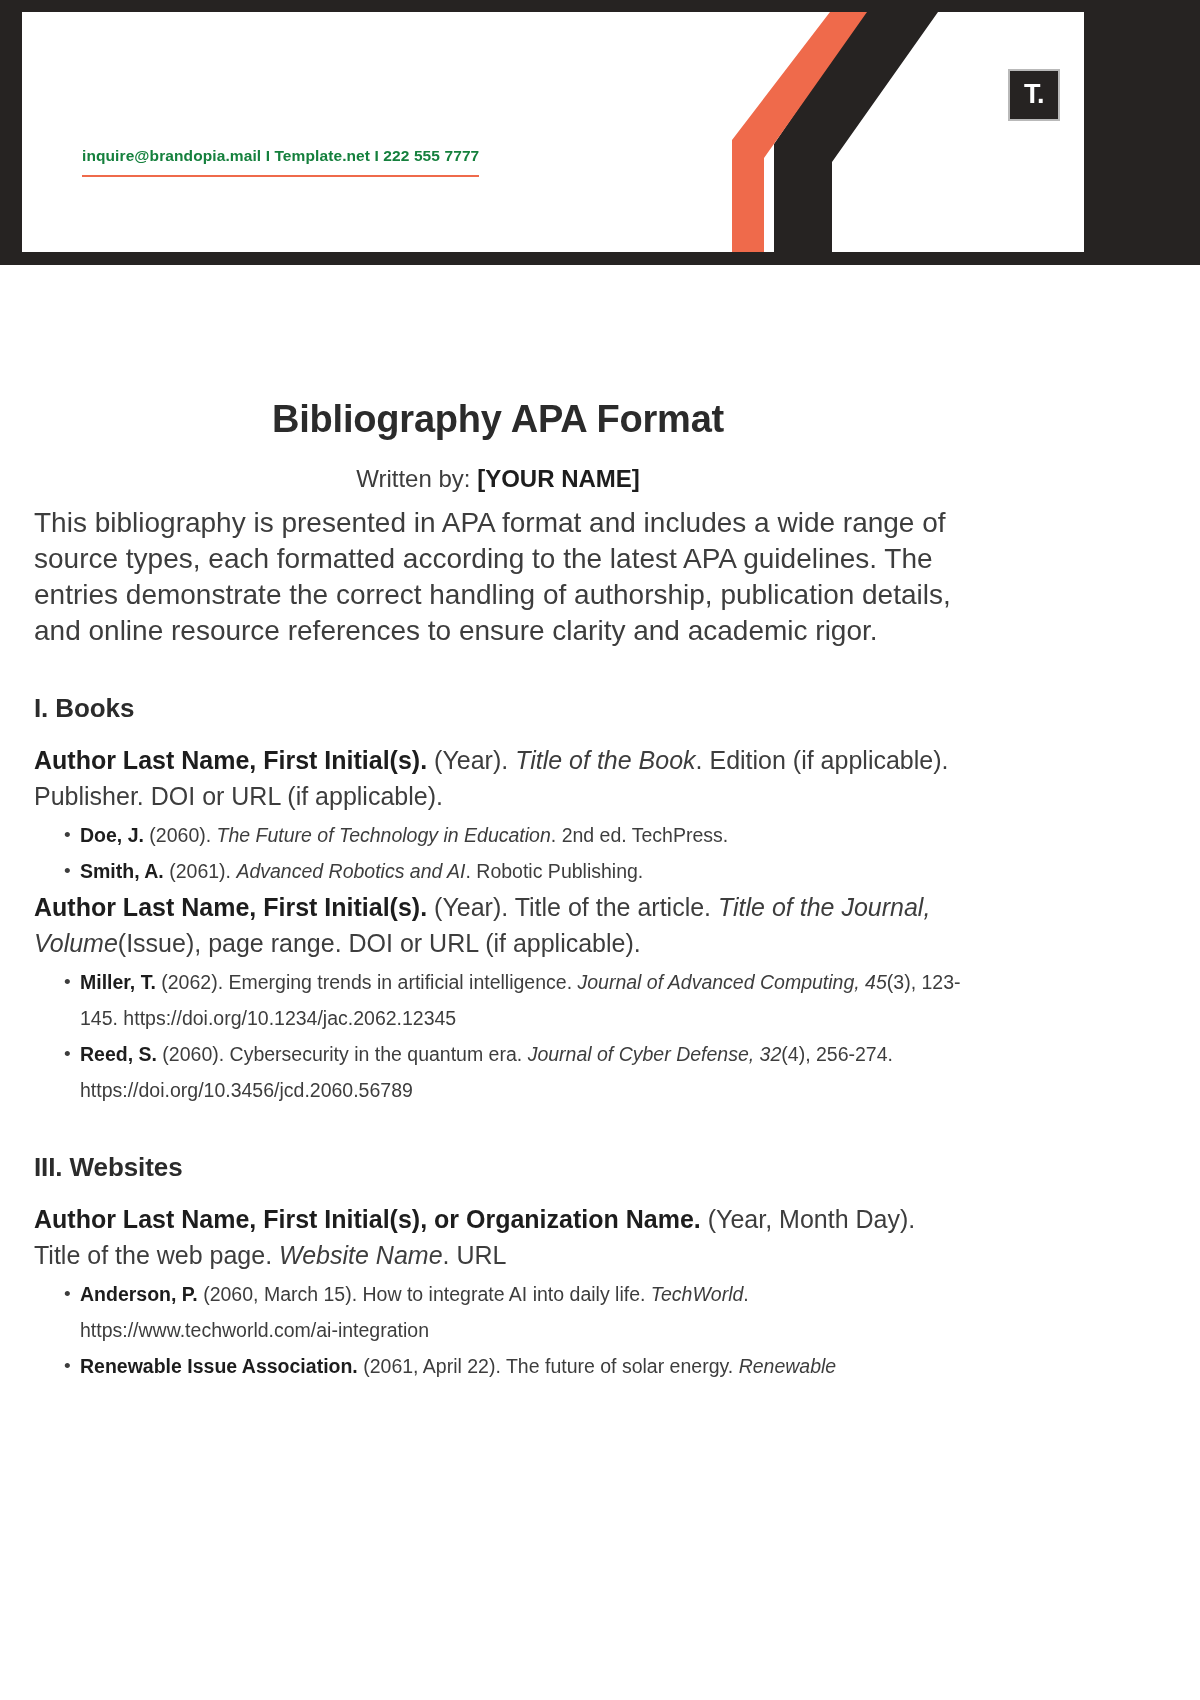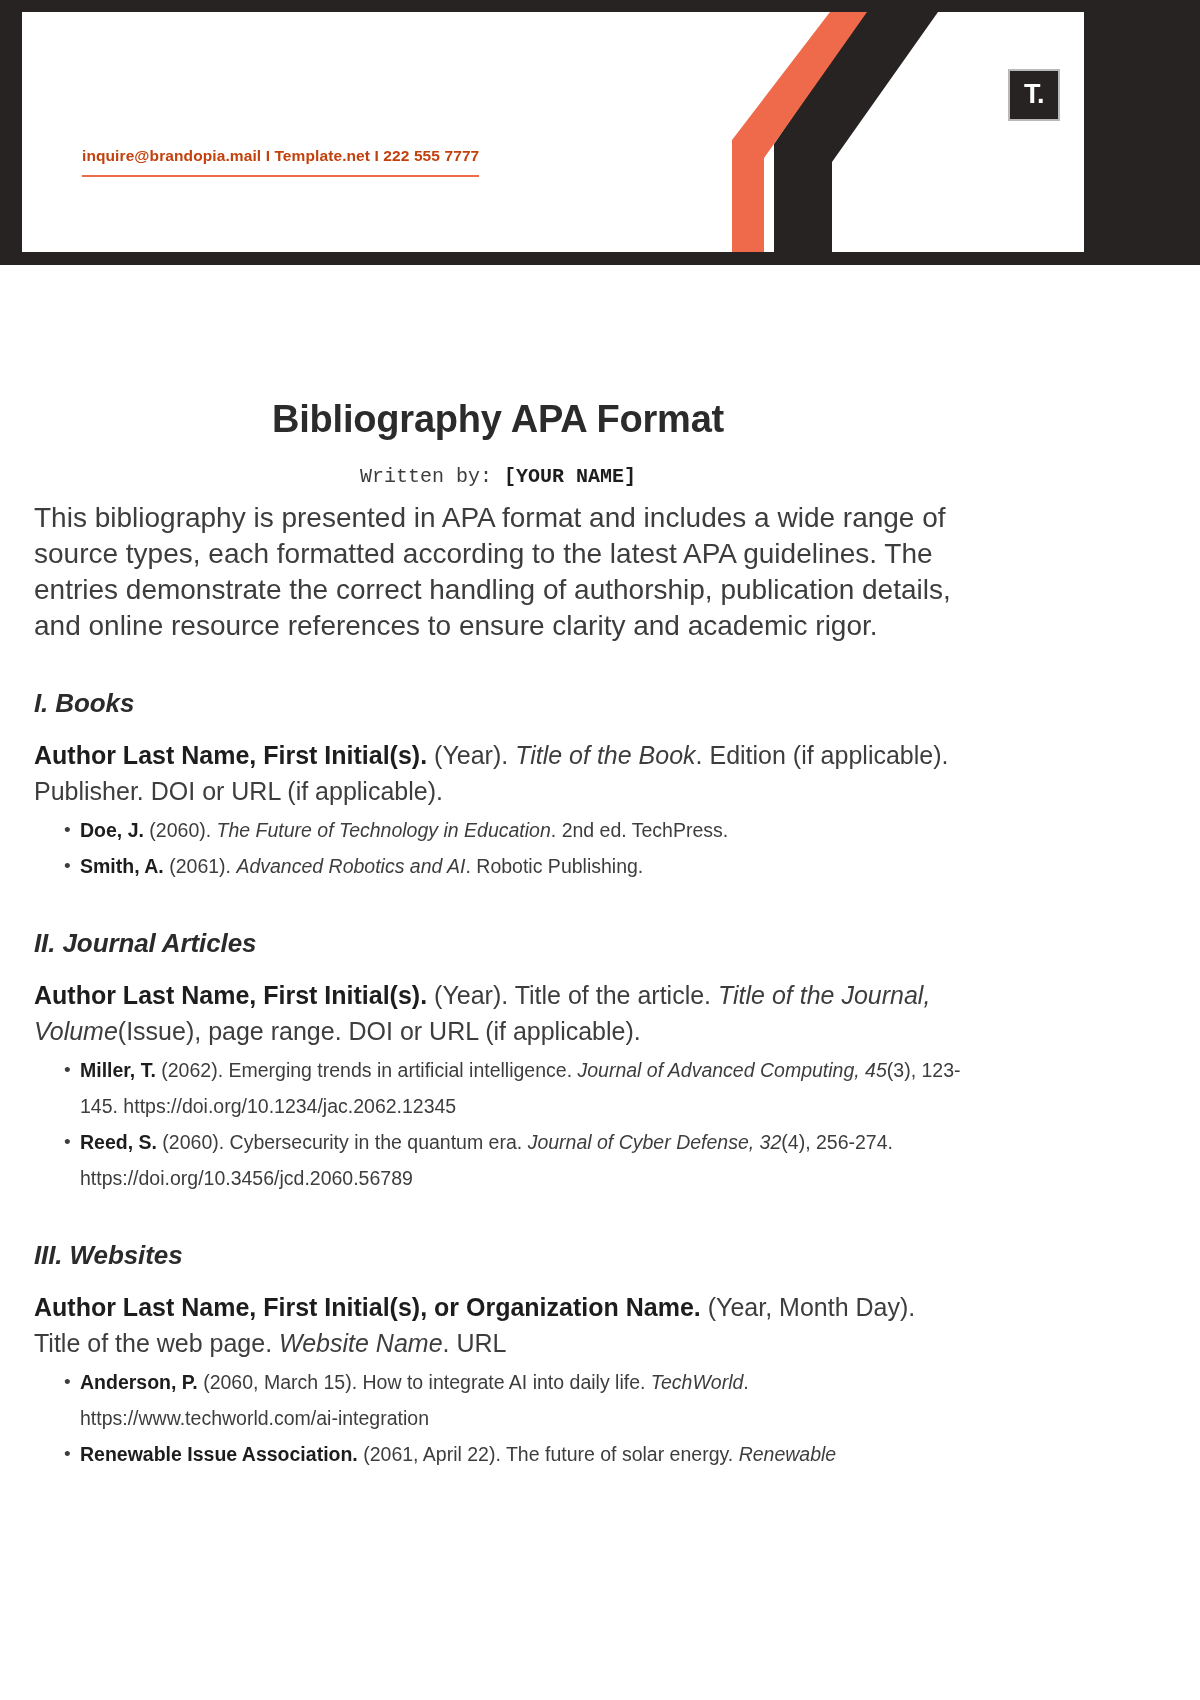--- a/index.html
+++ b/index.html
@@ -63,21 +63,21 @@
     line-height: 1;
     letter-spacing: -0.5px;
     transform: translateY(-1px);
   }
   .contact-line {
     position: absolute;
     left: 60px;
     top: 135px;
     font-size: 15.5px;
     font-weight: bold;
-    color: #c2410c;
+    color: #15803d;
     letter-spacing: 0.1px;
     white-space: nowrap;
   }
   .contact-rule {
     position: absolute;
     left: 60px;
     top: 163px;
     width: 397px;
     height: 2px;
     background: #ef6a4b;
@@ -96,23 +96,22 @@
     text-align: center;
     font-size: 38px;
     font-weight: bold;
     color: #2b2b2b;
     letter-spacing: -0.2px;
   }
   .written-by {
     margin: 0;
     padding-top: 24px;
     text-align: center;
-    font-size: 20px;
-    color: #3d3d3d;
-    font-family: Liberation Mono, monospace;
+    font-size: 24px;
+    color: #3d3d3d;
   }
   .written-by b { color: #1d1d1d; }
 
   .content {
     margin: 0 auto;
     width: 928px;
     padding-top: 12px;
   }
   .intro {
     margin: 0;
@@ -122,21 +121,20 @@
     text-align: left;
   }
   h2.section-heading {
     margin: 0;
     padding-top: 44px;
     padding-bottom: 18px;
     font-size: 26px;
     font-weight: bold;
     color: #2b2b2b;
     letter-spacing: -0.1px;
-    font-style: italic;
   }
   p.format-line {
     margin: 0;
     font-size: 25px;
     line-height: 36px;
     color: #3d3d3d;
   }
   p.format-line b { color: #1d1d1d; font-weight: bold; }
   p.format-line i { font-style: italic; }
 
@@ -209,21 +207,20 @@
 
       <ul class="entry-list">
         <li>
           <b>Doe, J.</b><span> (2060). </span><i>The Future of Technology in Education</i><span>. 2nd ed. TechPress.</span>
         </li>
         <li>
           <b>Smith, A.</b><span> (2061). </span><i>Advanced Robotics and AI</i><span>. Robotic Publishing.</span>
         </li>
       </ul>
 
-      <h2 class="section-heading">II. Journal Articles</h2>
 
       <p class="format-line">
         <b>Author Last Name, First Initial(s).</b><span> (Year). Title of the article. </span><i>Title of the Journal, Volume</i><span>(Issue), page range. DOI or URL (if applicable).</span>
       </p>
 
       <ul class="entry-list">
         <li>
           <b>Miller, T.</b><span> (2062). Emerging trends in artificial intelligence. </span><i>Journal of Advanced Computing, 45</i><span>(3), 123-145. https://doi.org/10.1234/jac.2062.12345</span>
         </li>
         <li>

